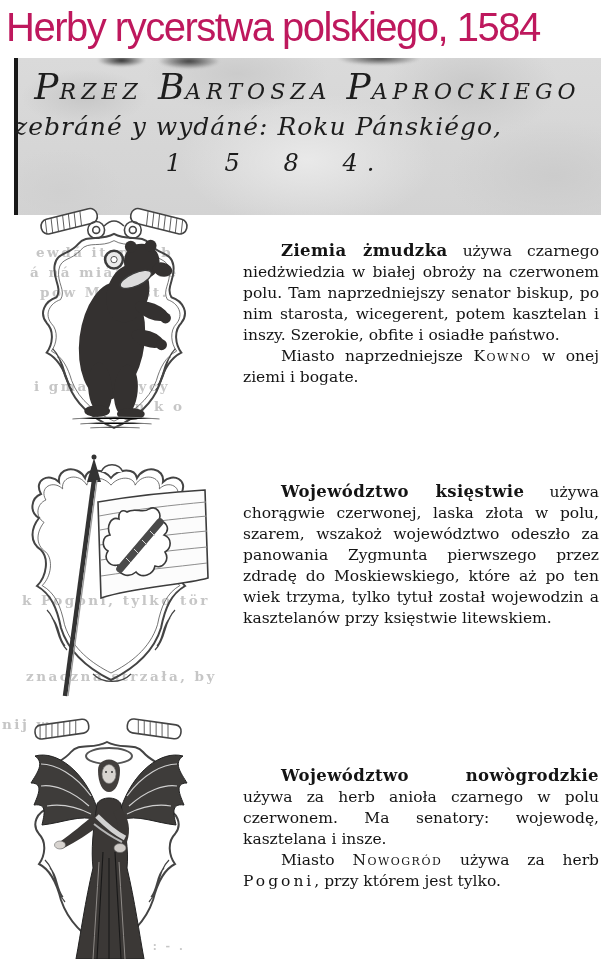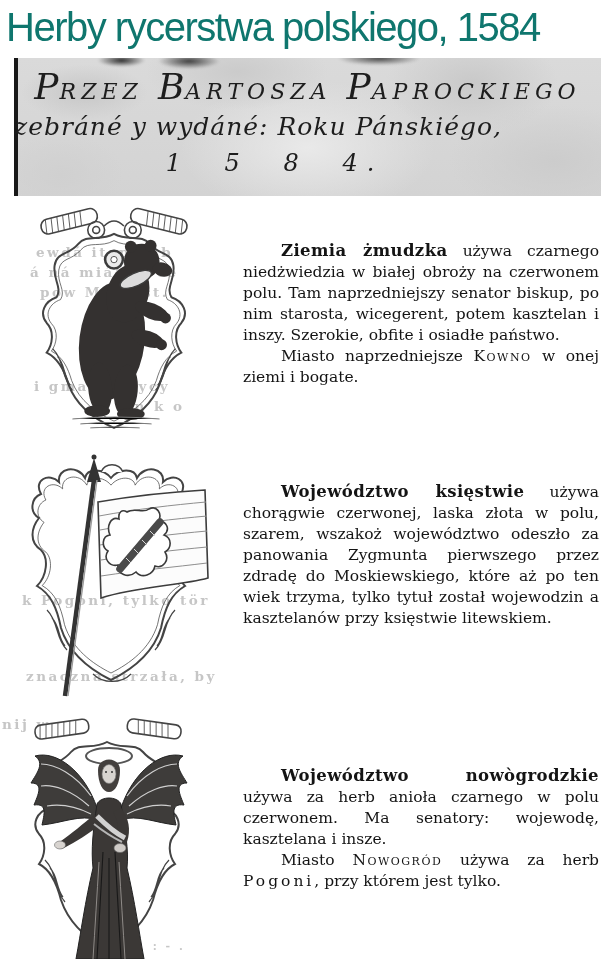--- a/index.html
+++ b/index.html
@@ -4,26 +4,26 @@
 <style>
   html,body{margin:0;padding:0;}
   body{
     width:601px;height:959px;position:relative;overflow:hidden;
     background:#ffffff;font-family:"DejaVu Serif",serif;
   }
   
   .page-title{
     position:absolute;top:0;left:6px;width:595px;
     font-family:"Liberation Sans",sans-serif;
-    font-size:40px;letter-spacing:-1.5px;color:#0f766e;line-height:54px;
+    font-size:40px;letter-spacing:-1.5px;color:#be185d;line-height:54px;
     white-space:nowrap;
   }
   
   .strip{
-    position:absolute;left:14px;top:58px;width:587px;height:138px;
+    position:absolute;left:14px;top:58px;width:587px;height:157px;
     background:
       radial-gradient(90px 40px at 12% 25%, #c7c7c7 0%, rgba(199,199,199,0) 70%),
       radial-gradient(130px 55px at 38% 10%, #cbcbcb 0%, rgba(203,203,203,0) 70%),
       radial-gradient(120px 70px at 78% 18%, #c9c9c9 0%, rgba(201,201,201,0) 72%),
       radial-gradient(150px 80px at 92% 75%, #cccccc 0%, rgba(204,204,204,0) 70%),
       radial-gradient(170px 90px at 50% 65%, #e9e9e9 0%, rgba(233,233,233,0) 75%),
       radial-gradient(90px 60px at 8% 85%, #d0d0d0 0%, rgba(208,208,208,0) 70%),
       linear-gradient(#dadada,#d3d3d3);
     overflow:hidden;color:#1d1d1d;
   }

